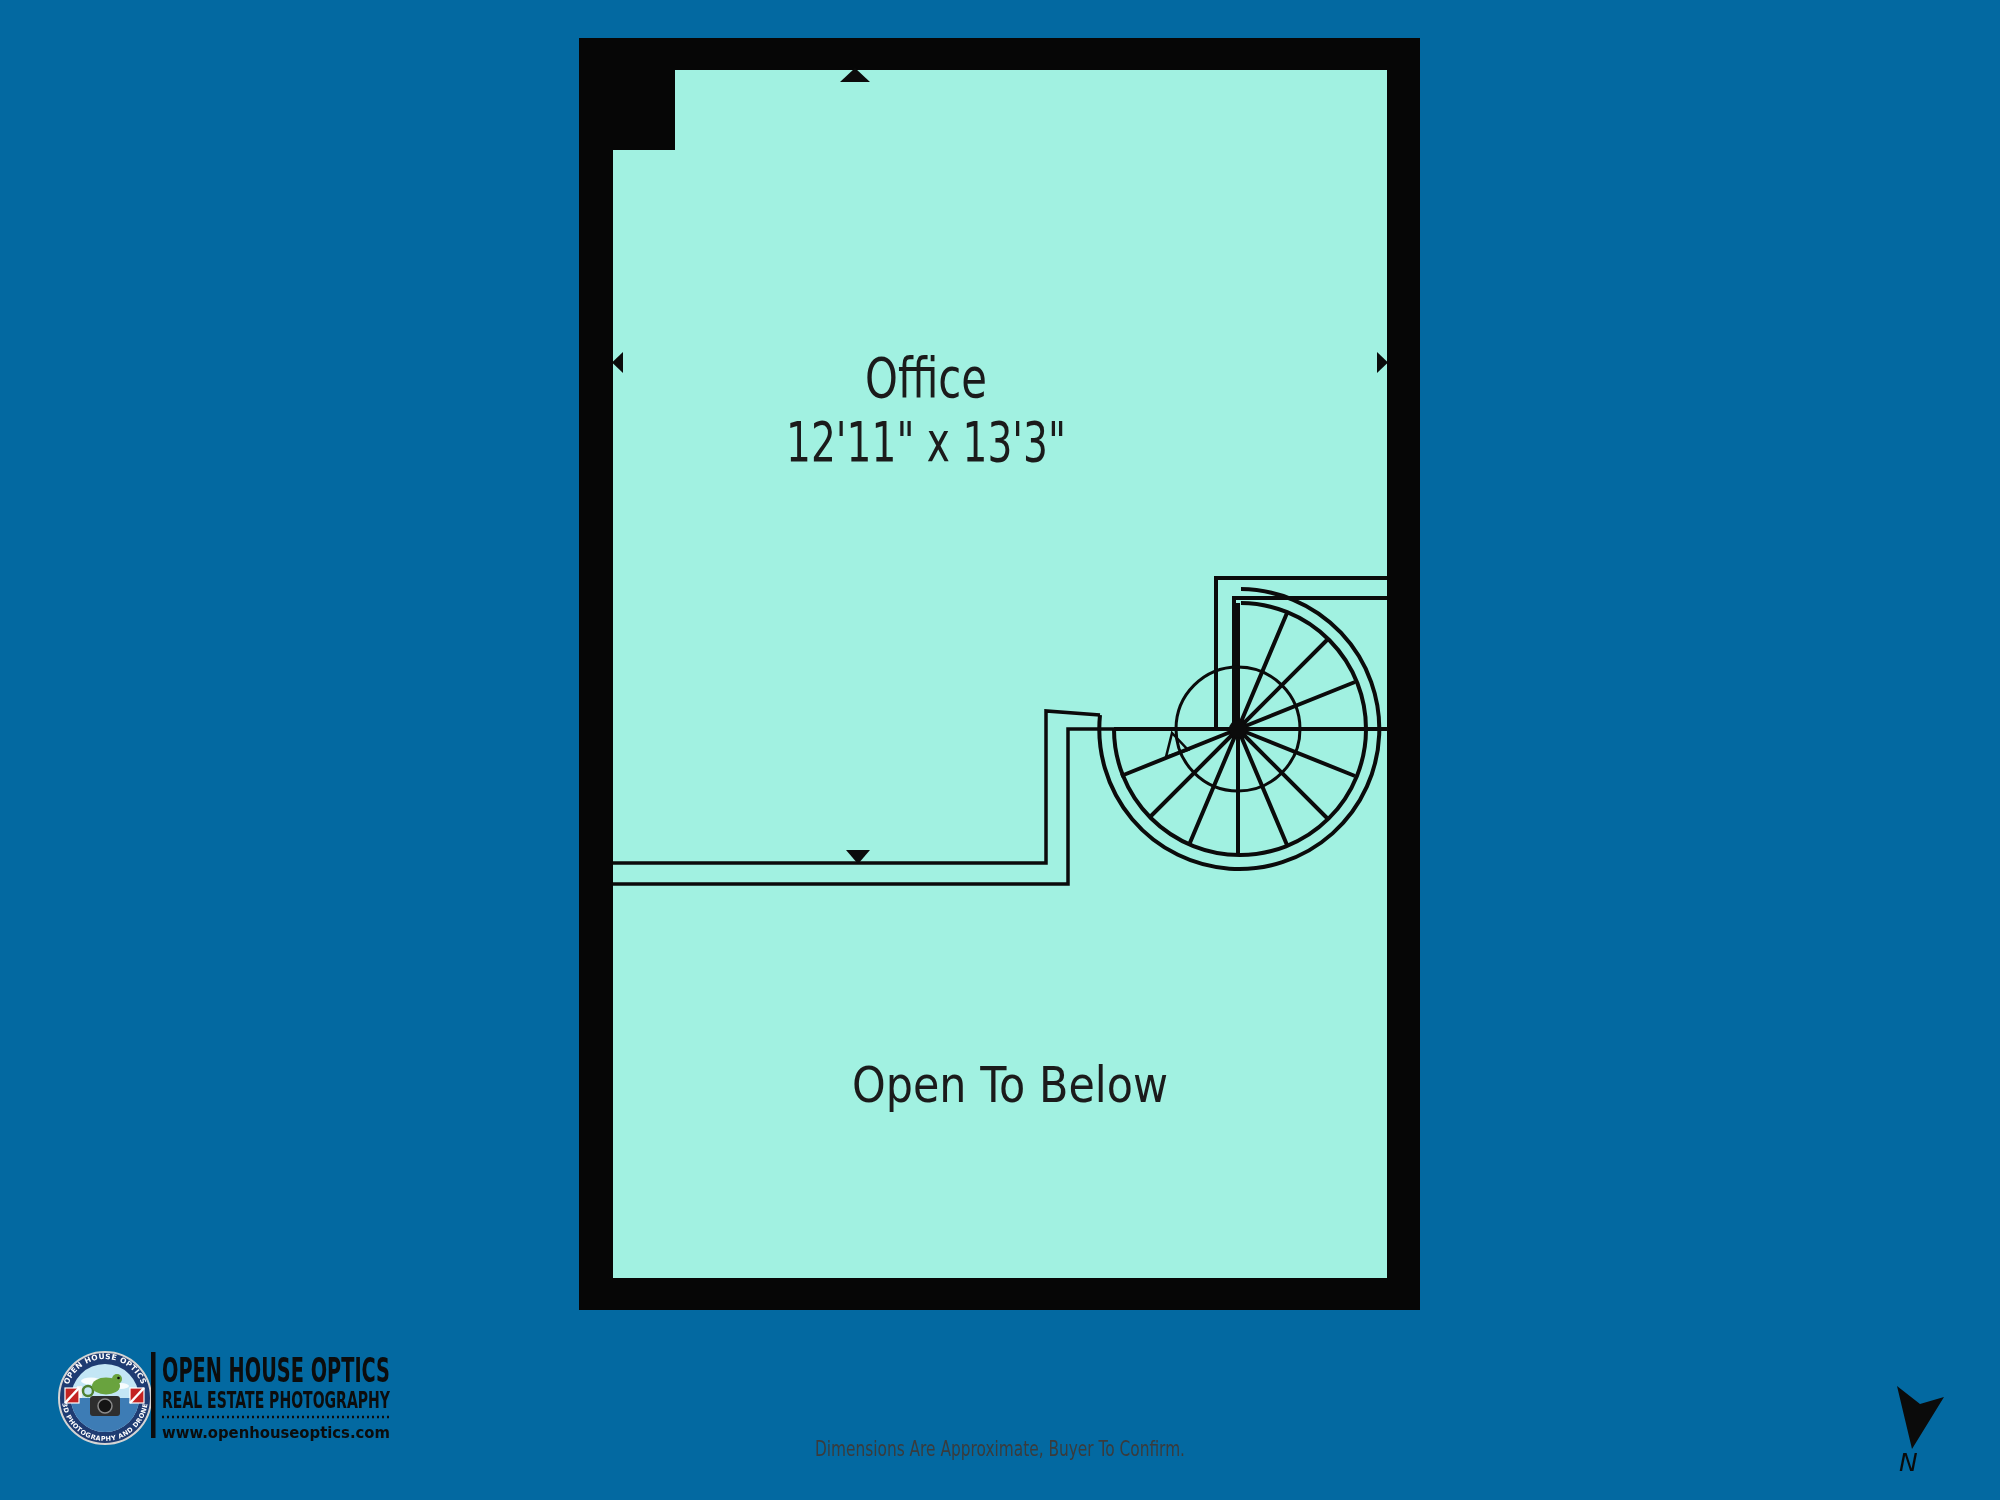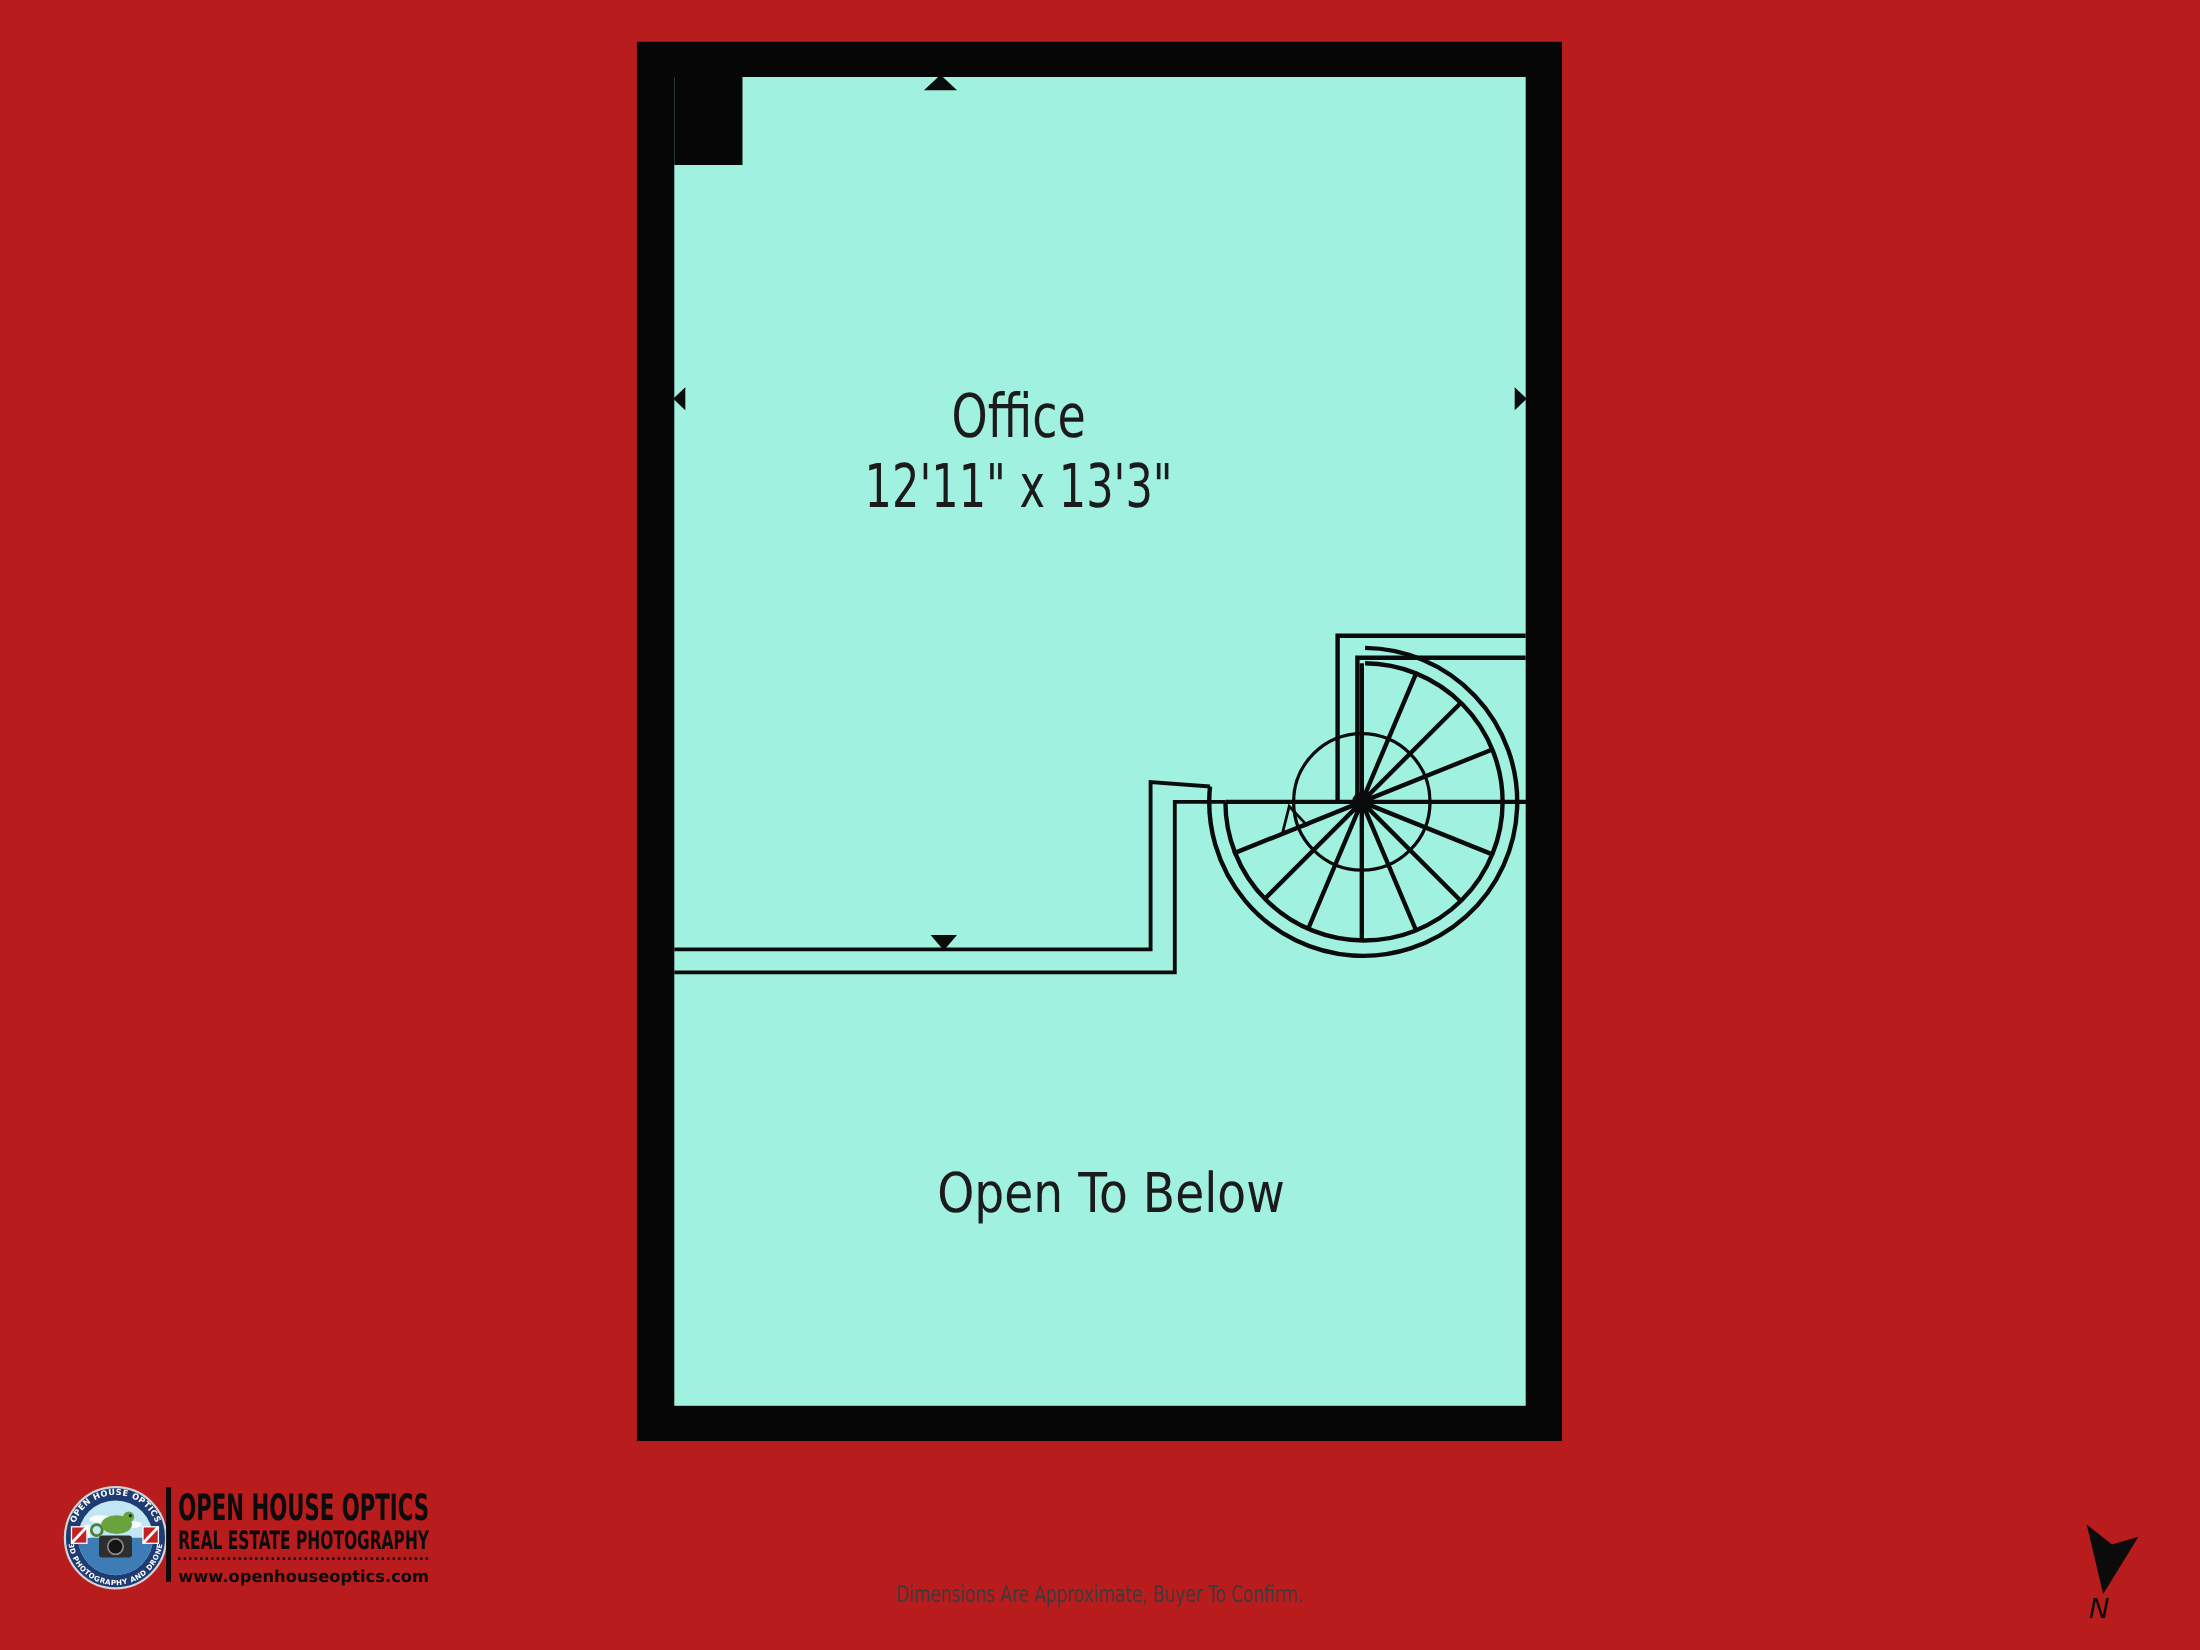--- a/index.html
+++ b/index.html
@@ -1,16 +1,16 @@
 <!DOCTYPE html>
 <html><head>
 <meta charset="utf-8">
 <style>
   html,body{margin:0;padding:0;background:#ffffff;}
-  .canvas{position:relative;width:2000px;height:1500px;background:#b91c1c;overflow:hidden;
+  .canvas{position:relative;width:2000px;height:1500px;background:#0369a1;overflow:hidden;
           font-family:"DejaVu Sans",sans-serif;}
   svg{display:block;}
   text{font-family:"DejaVu Sans",sans-serif;}
   .room-text{fill:#1b1b1b;}
   .logo-text{fill:#0c0c0c;font-weight:bold;}
   .badge-arc{fill:#ffffff;font-weight:bold;letter-spacing:.4px;}
   .disclaimer{fill:#3b3b3b;}
 </style>
 </head>
 <body>

